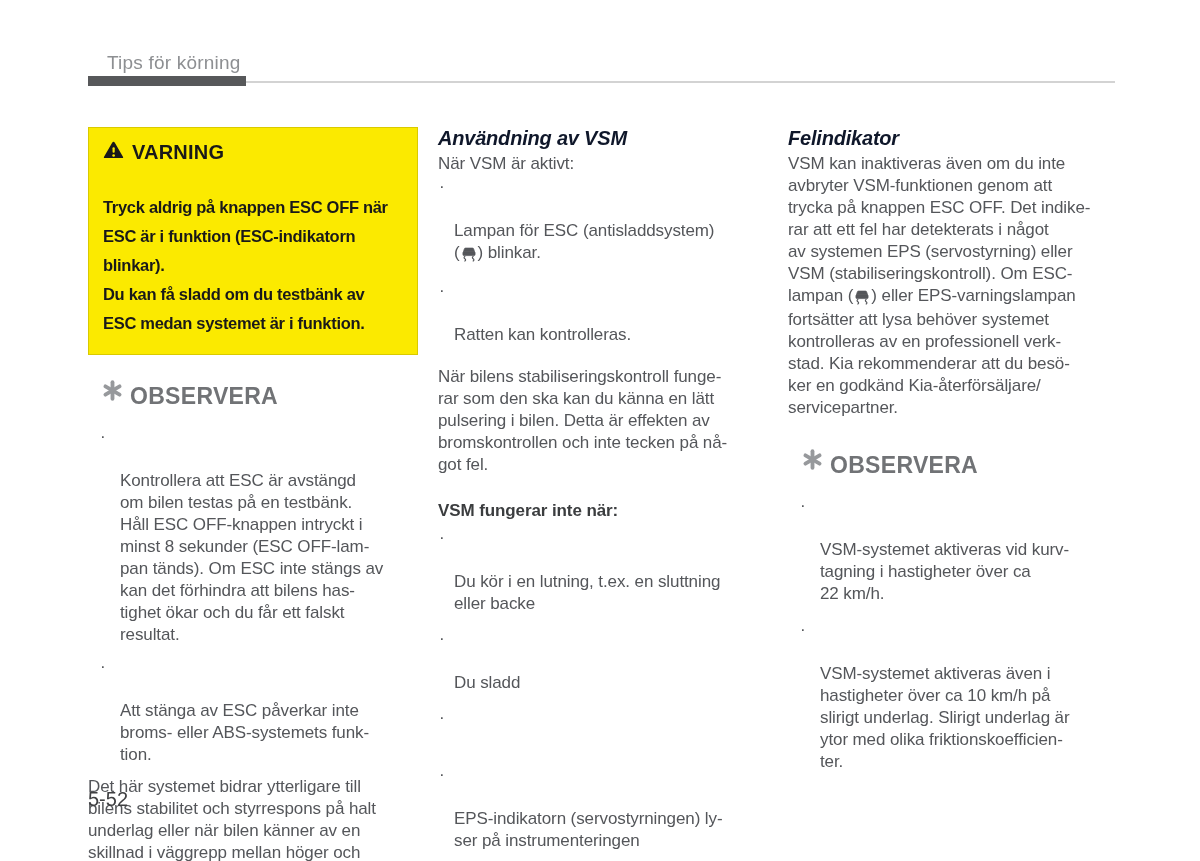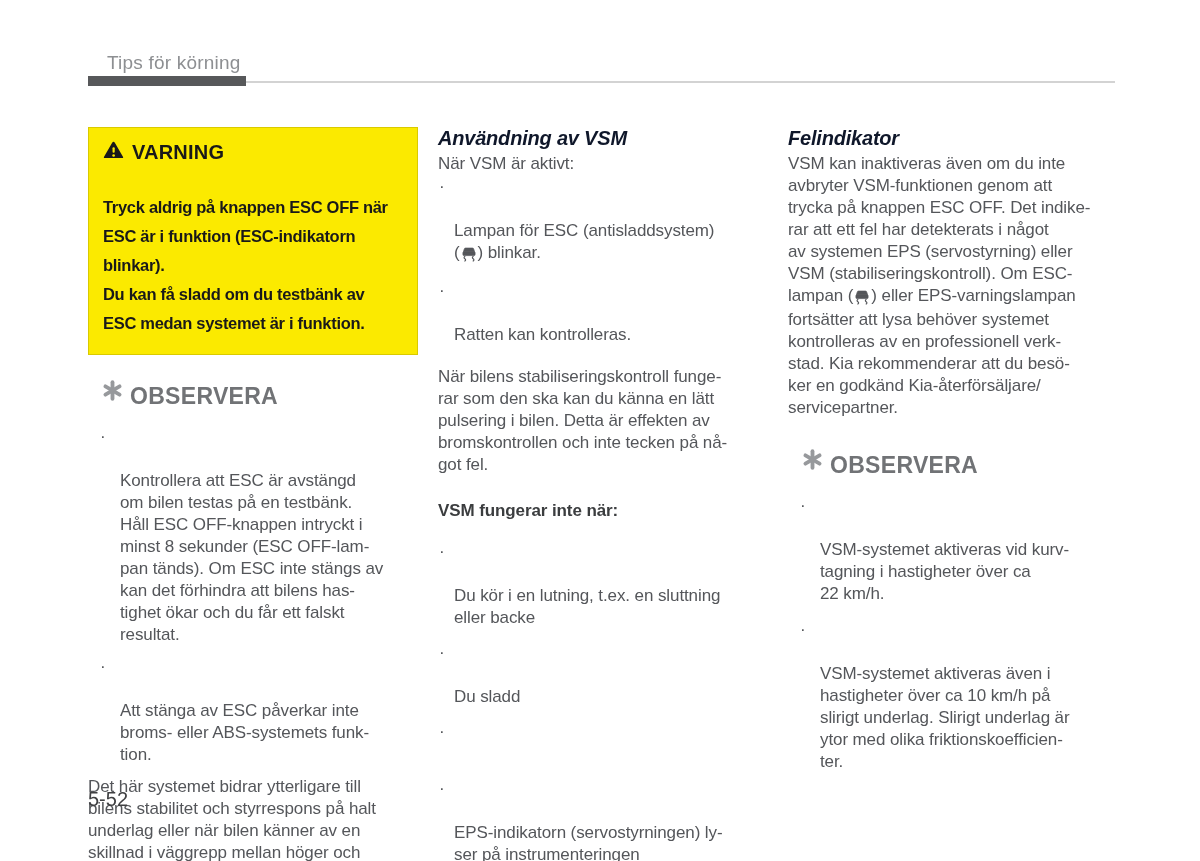--- a/index.html
+++ b/index.html
@@ -50,21 +50,21 @@
   .bullet { position:relative; white-space:pre-line; margin-bottom:10px; }
   .b-wide { padding-left:32px; }
   .b-wide > .marker { position:absolute; left:12px; top:0; }
   .b-narrow { padding-left:16px; }
   .b-narrow > .marker { position:absolute; left:1px; top:0; }
   .marker { color:#54565a; }
 
   
   .h-section { font-size:21px; font-weight:bold; color:#2f3032; letter-spacing:-0.2px; margin-top:26px; }
   .h-italic { font-size:20px; font-weight:bold; font-style:italic; color:#0f172a; letter-spacing:-0.2px; margin-bottom:4px; }
-  .h-sub { font-weight:bold; color:#3b3d3f; margin-top:24px; margin-bottom:19px; }
+  .h-sub { font-weight:bold; color:#3b3d3f; margin-top:24px; margin-bottom:5px; }
 
   
   .icon { display:inline-block; vertical-align:-2px; }
   .esc-glyph { width:18px; height:15px; vertical-align:-2px; }
 
   
   .page-number { position:absolute; left:88px; top:788px; font-size:20px; color:#404143; }
 </style>
 </head>
 <body>

